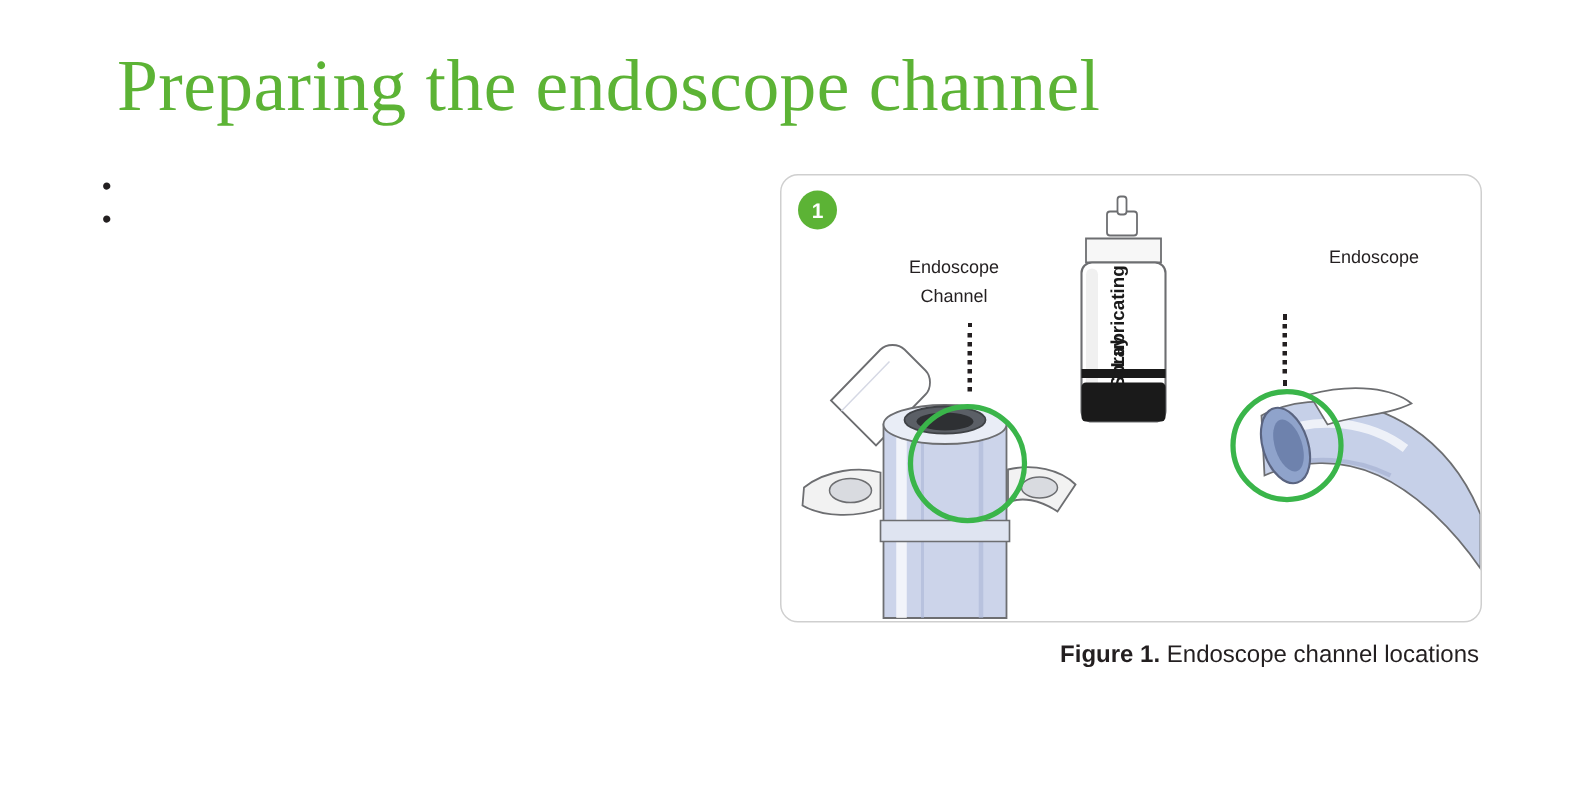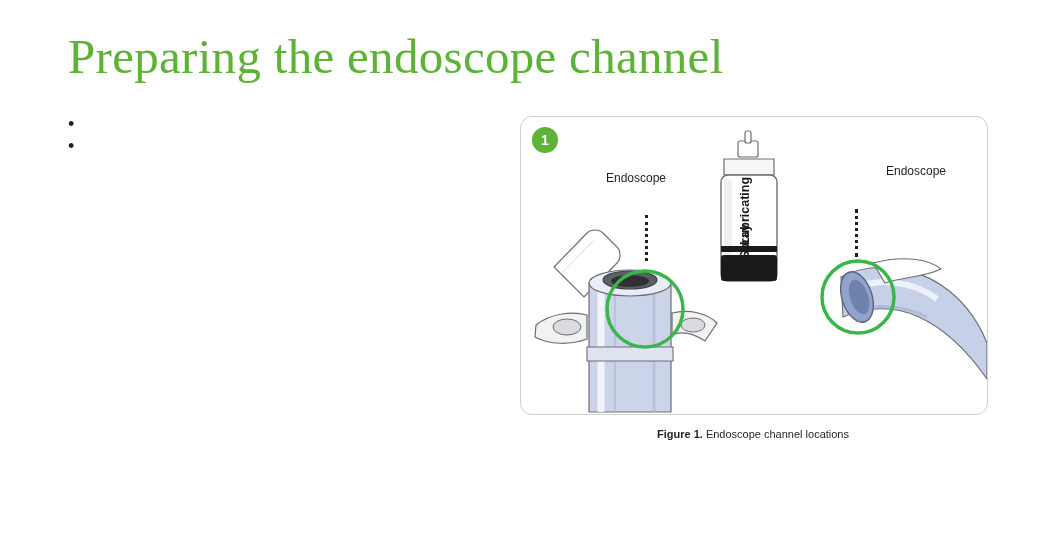--- a/index.html
+++ b/index.html
@@ -14,21 +14,21 @@
     overflow: hidden;
     position: relative;
   }
   .slide {
     position: relative;
     width: 1058px;
     height: 540px;
   }
   .page-title {
     position: absolute;
-    left: 68px;
+    left: 78px;
     top: 26px;
     font-family: "Liberation Serif", serif;
     font-size: 49px;
     line-height: 62px;
     color: #5cb335;
     font-weight: 400;
     letter-spacing: 0.3px;
     white-space: nowrap;
   }
   .bullets {
@@ -109,22 +109,22 @@
   .dotline-b {
     left: 334px;
     top: 92px;
     height: 48px;
   }
   .figcaption {
     position: absolute;
     left: 520px;
     top: 428px;
     width: 466px;
-    text-align: center;
-    font-size: 11px;
+    text-align: right;
+    font-size: 16px;
     color: #231f20;
   }
   .figcaption b {
     font-weight: bold;
   }
   svg { display: block; }
   .fig-svg {
     position: absolute;
     left: 0;
     top: 0;
@@ -197,20 +197,21 @@
 
         <ellipse cx="336" cy="180" rx="15" ry="26" transform="rotate(-18 336 180)" fill="#8fa3cb" stroke="#5a6480" stroke-width="1.4"></ellipse>
         <ellipse cx="338" cy="180" rx="9" ry="18" transform="rotate(-18 338 180)" fill="#6e82ad"></ellipse>
 
         <circle cx="337" cy="180" r="36" fill="none" stroke="#3ab54a" stroke-width="3.5"></circle>
       </g>
     </svg>
 
     <div class="lbl lbl-endoscope-channel">
       <div>Endoscope</div>
+      <div>Channel</div>
     </div>
 
     <div class="lbl lbl-channel-exit">
       <div>Endoscope</div>
     </div>
 
     <div class="dotline dotline-a"></div>
     <div class="dotline dotline-b"></div>
 
   </div>

